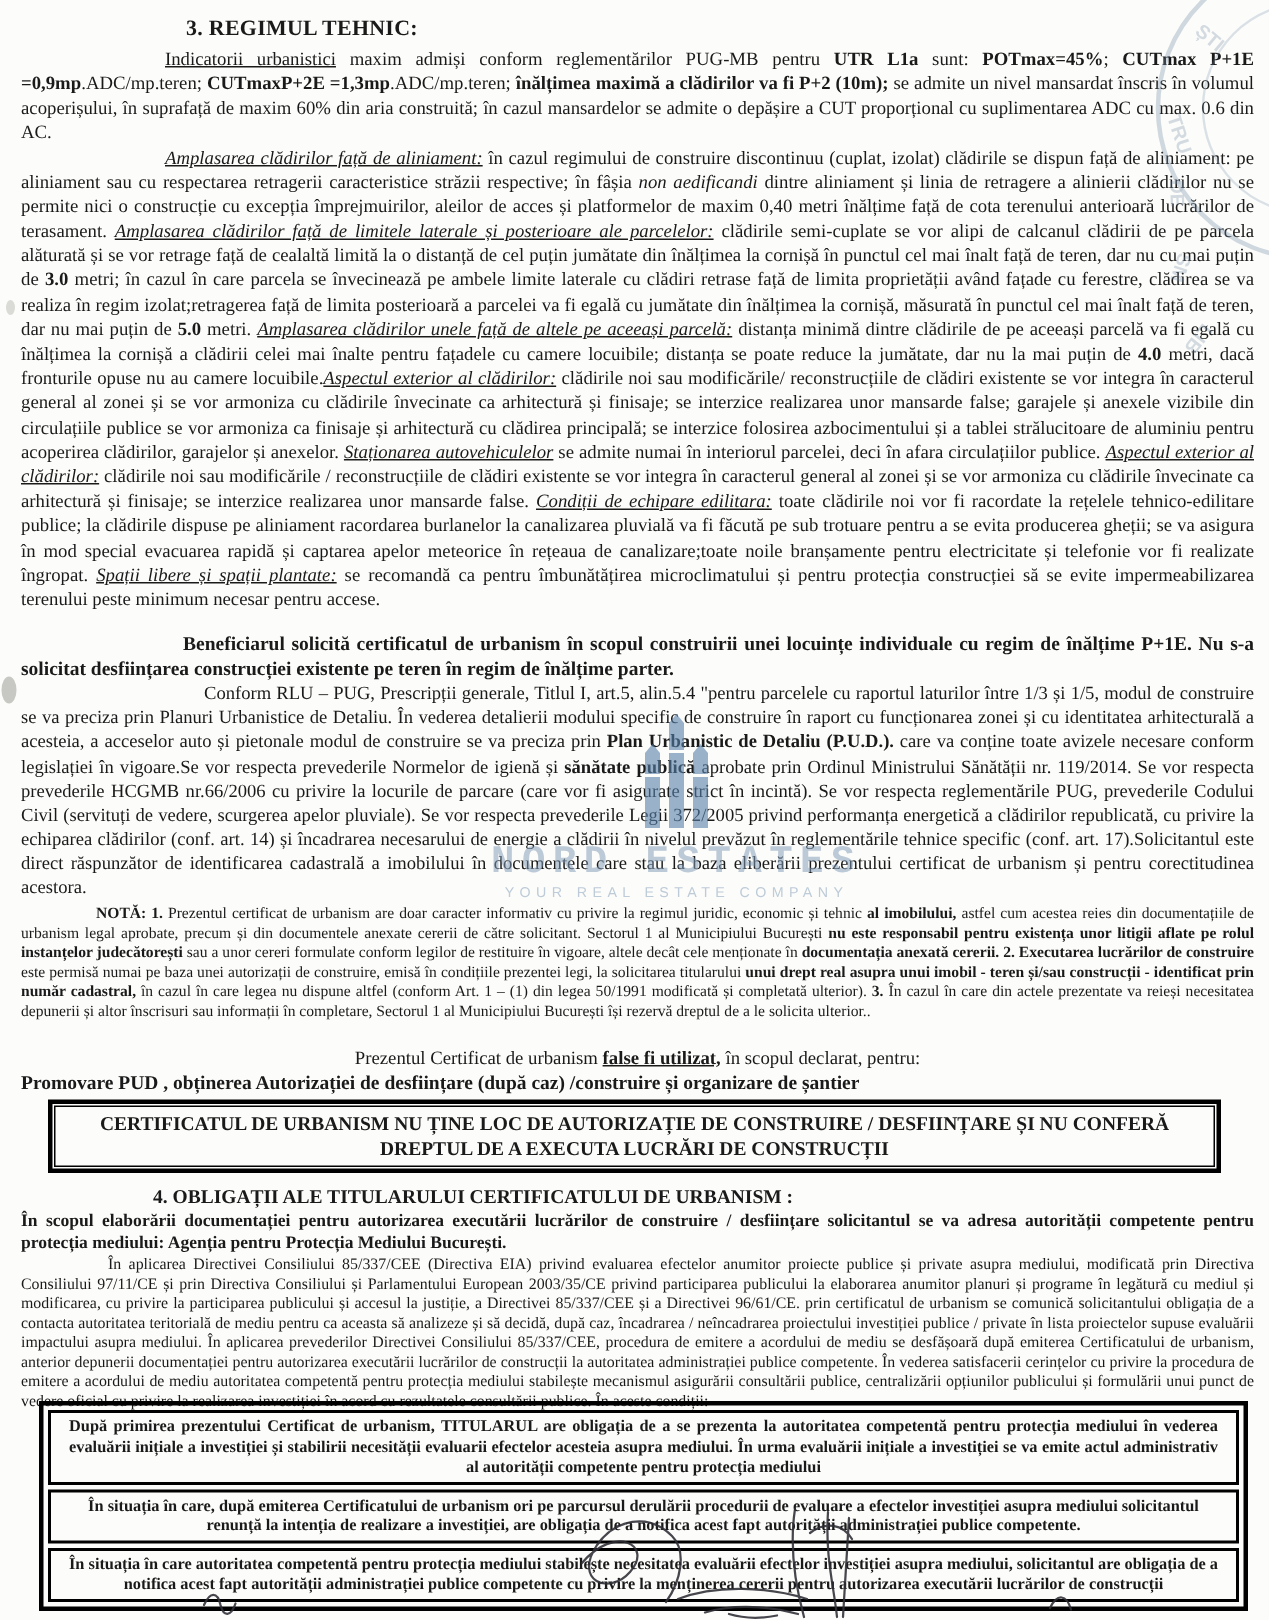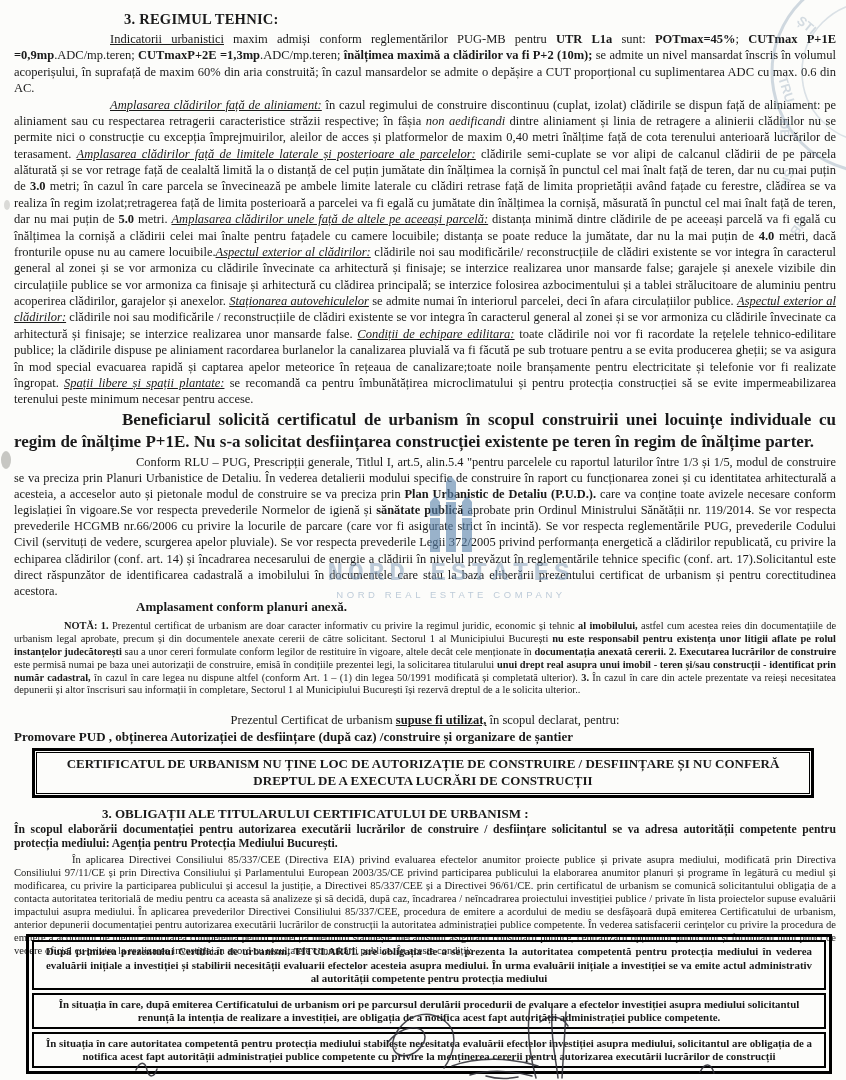--- a/index.html
+++ b/index.html
@@ -7,21 +7,21 @@
     position:relative; width:846px; height:1080px; margin:0 auto;
     background:#fcfcfa; color:#1a1a1a; overflow:hidden; box-sizing:border-box;
     padding:8px 10px 6px 14px; display:flex; flex-direction:column;
     font-family:"Liberation Serif", serif;
   }
   p { margin:0; text-align:justify; }
   .b { font-weight:bold; } .i { font-style:italic; } .u { text-decoration:underline; }
 
   .h3 { font-weight:bold; font-size:14.6px; margin:3px 0 3px 110px; letter-spacing:.2px; }
   .body1 { font-size:12.5px; line-height:1.31; text-indent:96px; }
-  .benef { font-size:17px; line-height:1.33; font-weight:bold; text-indent:108px; margin-top:1px; }
+  .benef { font-size:13px; line-height:1.33; font-weight:bold; text-indent:108px; margin-top:12px; }
   .conform { font-size:12.4px; line-height:1.30; text-indent:122px; }
   .amplasament { font-size:13px; font-weight:bold; margin-left:122px; text-align:left; }
   .nota { font-size:10.4px; line-height:1.24; text-indent:50px; margin-top:5px; }
 
   .usage1 { text-align:center; font-size:12.5px; margin-top:16px; }
   .usage2 { text-align:left; font-size:13px; font-weight:bold; margin-top:1px; }
 
   .bigbox {
     margin:7px 26px 2px 22px; border:1.5px solid #000; outline:3.5px solid #000; outline-offset:1.5px;
     text-align:center; font-weight:bold; font-size:13px; line-height:1.3; padding:3px 18px;
@@ -59,29 +59,28 @@
 </head>
 <body>
 
 <div class="page">
 
   <div class="h3">3. REGIMUL TEHNIC:</div>
   <p class="body1"><span class="u">Indicatorii urbanistici</span><span> maxim admiși conform reglementărilor PUG-MB pentru </span><span class="b">UTR L1a</span><span> sunt: </span><span class="b">POTmax=45%</span><span>; </span><span class="b">CUTmax P+1E =0,9mp</span><span>.ADC/mp.teren; </span><span class="b">CUTmaxP+2E =1,3mp</span><span>.ADC/mp.teren; </span><span class="b">înălțimea maximă a clădirilor va fi P+2 (10m);</span><span> se admite un nivel mansardat înscris în volumul acoperișului, în suprafață de maxim 60% din aria construită; în cazul mansardelor se admite o depășire a CUT proporțional cu suplimentarea ADC cu max. 0.6 din AC.</span></p>
   <p class="body1"><span class="i u">Amplasarea clădirilor față de aliniament:</span><span> în cazul regimului de construire discontinuu (cuplat, izolat) clădirile se dispun față de aliniament: pe aliniament sau cu respectarea retragerii caracteristice străzii respective; în fâșia </span><span class="i">non aedificandi</span><span> dintre aliniament și linia de retragere a alinierii clădirilor nu se permite nici o construcție cu excepția împrejmuirilor, aleilor de acces și platformelor de maxim 0,40 metri înălțime față de cota terenului anterioară lucrărilor de terasament. </span><span class="i u">Amplasarea clădirilor față de limitele laterale și posterioare ale parcelelor:</span><span> clădirile semi-cuplate se vor alipi de calcanul clădirii de pe parcela alăturată și se vor retrage față de cealaltă limită la o distanță de cel puțin jumătate din înălțimea la cornișă în punctul cel mai înalt față de teren, dar nu cu mai puțin de </span><span class="b">3.0</span><span> metri; în cazul în care parcela se învecinează pe ambele limite laterale cu clădiri retrase față de limita proprietății având fațade cu ferestre, clădirea se va realiza în regim izolat;retragerea față de limita posterioară a parcelei va fi egală cu jumătate din înălțimea la cornișă, măsurată  în punctul cel mai înalt față de teren, dar nu mai puțin de </span><span class="b">5.0</span><span> metri. </span><span class="i u">Amplasarea clădirilor unele față de altele pe aceeași parcelă:</span><span> distanța minimă dintre clădirile de pe aceeași parcelă va fi egală cu înălțimea la cornișă a clădirii celei mai înalte pentru fațadele cu camere locuibile; distanța se poate reduce la jumătate, dar nu la mai puțin de </span><span class="b">4.0</span><span> metri, dacă fronturile opuse nu au camere locuibile.</span><span class="i u">Aspectul exterior al clădirilor:</span><span> clădirile noi sau modificările/ reconstrucțiile de clădiri existente se vor integra în caracterul general al zonei și se vor armoniza cu clădirile învecinate ca arhitectură și finisaje; se interzice realizarea unor mansarde false; garajele și anexele vizibile din circulațiile publice se vor armoniza ca finisaje și arhitectură cu clădirea principală; se interzice folosirea azbocimentului și a tablei strălucitoare de aluminiu pentru acoperirea clădirilor, garajelor și anexelor. </span><span class="i u">Staționarea autovehiculelor</span><span> se admite numai în interiorul parcelei, deci în afara circulațiilor publice. </span><span class="i u">Aspectul exterior al clădirilor:</span><span> clădirile noi sau modificările / reconstrucțiile de clădiri existente se vor integra în caracterul general al zonei și se vor armoniza cu clădirile învecinate ca arhitectură și finisaje; se interzice realizarea unor mansarde false. </span><span class="i u">Condiții de echipare edilitara:</span><span> toate clădirile noi vor fi racordate la rețelele tehnico-edilitare publice; la clădirile dispuse pe aliniament racordarea burlanelor la canalizarea pluvială va fi  făcută pe sub trotuare pentru a se evita producerea gheții; se va asigura în mod special evacuarea rapidă și captarea  apelor meteorice în rețeaua de canalizare;toate noile branșamente pentru electricitate și telefonie vor fi realizate îngropat. </span><span class="i u">Spații libere și spații plantate:</span><span> se recomandă ca pentru îmbunătățirea microclimatului și pentru protecția construcției să se evite impermeabilizarea terenului peste minimum necesar pentru accese.</span></p>
   <p class="benef"><span class="b">Beneficiarul solicită certificatul de urbanism în scopul construirii unei locuințe individuale cu regim  de înălțime P+1E. Nu s-a solicitat desființarea construcției existente</span><span class="b"> pe teren în regim de înălțime parter.</span></p>
   <p class="conform"><span>Conform RLU – PUG, Prescripții generale, Titlul I, art.5, alin.5.4 "pentru parcelele cu raportul laturilor între 1/3 și 1/5, modul de construire se va preciza prin Planuri Urbanistice de Detaliu. În vederea detalierii modului specific de construire în raport cu funcționarea zonei și cu identitatea arhitecturală a acesteia, a acceselor auto și pietonale modul de construire se va preciza prin </span><span class="b">Plan Urbanistic de Detaliu (P.U.D.).</span><span> care va conține toate avizele necesare conform legislației în vigoare.Se vor respecta prevederile Normelor de igienă și </span><span class="b">sănătate publică</span><span> aprobate prin Ordinul Ministrului Sănătății nr. 119/2014. Se vor respecta prevederile HCGMB nr.66/2006 cu privire la locurile de parcare (care vor fi asigurate strict în incintă). Se vor respecta reglementările PUG, prevederile Codului Civil (servituți de vedere, scurgerea apelor pluviale). Se vor respecta prevederile Legii 372/2005 privind performanța energetică a clădirilor republicată, cu privire la echiparea clădirilor (conf. art. 14) și încadrarea necesarului de energie a clădirii în nivelul prevăzut în reglementările tehnice specific (conf. art. 17).Solicitantul este direct răspunzător de identificarea cadastrală a imobilului în documentele care stau la baza eliberării prezentului certificat de urbanism și pentru corectitudinea acestora.</span></p>
-  <p class="amplasament">Amplasament conform planuri anexă.</p>
   <p class="nota"><span class="b">NOTĂ: 1.</span><span> Prezentul certificat de urbanism are doar caracter informativ cu privire la regimul juridic, economic și tehnic </span><span class="b">al imobilului,</span><span> astfel cum acestea reies din documentațiile de urbanism legal aprobate, precum și din documentele anexate cererii de către solicitant. Sectorul 1 al Municipiului București </span><span class="b">nu este responsabil pentru existența unor litigii aflate pe rolul instanțelor judecătorești</span><span> sau a unor cereri formulate conform legilor de restituire în vigoare, altele decât cele menționate în </span><span class="b">documentația anexată cererii. 2. Executarea lucrărilor de construire</span><span> este permisă numai pe baza unei autorizații de construire, emisă în condițiile prezentei legi, la solicitarea titularului </span><span class="b">unui drept real asupra unui imobil - teren și/sau construcții - identificat prin număr cadastral,</span><span> în cazul în care legea nu dispune altfel (conform Art. 1 – (1) din legea 50/1991 modificată și completată ulterior). </span><span class="b">3.</span><span> În cazul în care din actele prezentate va reieși necesitatea depunerii și altor înscrisuri sau informații în completare, Sectorul 1 al Municipiului București își rezervă dreptul de a le solicita ulterior..</span></p>
 
-  <p class="usage1"><span>Prezentul Certificat de urbanism </span><span class="b u">supuse fi utilizat,</span><span> în scopul declarat, pentru:</span></p>
+  <p class="usage1"><span>Prezentul Certificat de urbanism </span><span class="b u">false fi utilizat,</span><span> în scopul declarat, pentru:</span></p>
   <p class="usage2">Promovare PUD , obținerea Autorizației de desființare (după caz) /construire și organizare de șantier</p>
 
   <div class="bigbox">CERTIFICATUL DE URBANISM NU ȚINE LOC DE AUTORIZAȚIE DE CONSTRUIRE / DESFIINȚARE ȘI  NU CONFERĂ DREPTUL DE A EXECUTA LUCRĂRI DE CONSTRUCȚII</div>
 
-  <div class="h4">3. OBLIGAȚII ALE TITULARULUI CERTIFICATULUI DE URBANISM :</div>
+  <div class="h4">4. OBLIGAȚII ALE TITULARULUI CERTIFICATULUI DE URBANISM :</div>
   <p class="s4intro">În scopul elaborării documentației pentru autorizarea executării lucrărilor de construire / desființare solicitantul se va adresa autorității competente pentru protecția mediului: Agenția pentru Protecția Mediului București.</p>
   <p class="s4long">În aplicarea Directivei Consiliului 85/337/CEE (Directiva EIA) privind evaluarea efectelor anumitor proiecte publice și private asupra mediului, modificată prin Directiva Consiliului 97/11/CE și prin Directiva Consiliului și Parlamentului European 2003/35/CE privind participarea publicului la elaborarea anumitor planuri și programe în legătură cu mediul și modificarea, cu privire la participarea publicului și accesul la justiție, a Directivei 85/337/CEE și a Directivei 96/61/CE. prin certificatul de urbanism se comunică solicitantului obligația de a contacta autoritatea teritorială de mediu pentru ca aceasta să analizeze și să decidă, după caz, încadrarea / neîncadrarea proiectului investiției publice / private în lista proiectelor supuse evaluării impactului asupra mediului. În aplicarea prevederilor Directivei Consiliului 85/337/CEE, procedura de emitere a acordului de mediu se desfășoară după emiterea Certificatului de urbanism, anterior depunerii documentației pentru autorizarea executării lucrărilor de construcții  la autoritatea administrației publice competente. În vederea satisfacerii cerințelor cu privire la procedura de emitere a acordului de mediu autoritatea competentă pentru protecția mediului stabilește mecanismul asigurării consultării publice, centralizării opțiunilor publicului și formulării unui punct de vedere oficial cu privire la realizarea investiției în acord cu rezultatele consultării publice. În aceste condiții:</p>
 
   <div class="envwrap">
     <div class="envbox">După primirea prezentului Certificat de urbanism, TITULARUL are obligația de a se prezenta la autoritatea competentă pentru protecția mediului în vederea evaluării inițiale a investiției și stabilirii necesității evaluarii efectelor acesteia asupra mediului. În urma  evaluării inițiale a investiției se va emite actul administrativ al autorității competente pentru protecția mediului</div>
     <div class="envbox center">În situația în care, după emiterea Certificatului de urbanism ori pe parcursul derulării procedurii de evaluare a efectelor investiției asupra mediului solicitantul renunță la intenția de realizare a investiției, are obligația de a notifica acest fapt autorității administrației publice competente.</div>
     <div class="envbox center">În situația în care autoritatea competentă pentru protecția mediului stabilește necesitatea evaluării efectelor investiției asupra mediului, solicitantul are obligația de a notifica acest fapt autorității administrației publice competente cu privire la menținerea cererii pentru autorizarea executării lucrărilor de construcții</div>
   </div>
 
   <div class="wm">
@@ -89,21 +88,21 @@
       <g fill="rgba(86,128,170,0.6)">
         <path d="M22 6 L27 0 L32 6 L32 24 L22 24 Z"></path>
         <rect x="22" y="26" width="10" height="50"></rect>
         <path d="M6 26 L11 20 L16 26 L16 40 L6 40 Z"></path>
         <rect x="6" y="42" width="10" height="34"></rect>
         <path d="M38 26 L43 20 L48 26 L48 40 L38 40 Z"></path>
         <rect x="38" y="42" width="10" height="34"></rect>
       </g>
     </svg>
     <div class="wm-title">NORD ESTATES</div>
-    <div class="wm-tag">NORD REAL ESTATE COMPANY</div>
+    <div class="wm-tag">YOUR REAL ESTATE COMPANY</div>
   </div>
 
   <svg class="overlay" viewBox="0 0 846 1080" width="846" height="1080">
     <g opacity="0.55">
       <circle cx="872" cy="72" r="100" fill="none" stroke="rgba(116,142,168,.6)" stroke-width="3"></circle>
       <circle cx="872" cy="72" r="70" fill="none" stroke="rgba(116,142,168,.45)" stroke-width="1.6"></circle>
       <text class="stamp-txt" x="796" y="22" transform="rotate(40 796 22)">ȘTI</text>
       <text class="stamp-txt" x="778" y="78" transform="rotate(72 778 78)">TRU</text>
       <text class="stamp-txt" x="780" y="120" transform="rotate(88 780 120)">DE</text>
       <text class="stamp-txt" x="786" y="168" transform="rotate(108 786 168)">SM</text>

